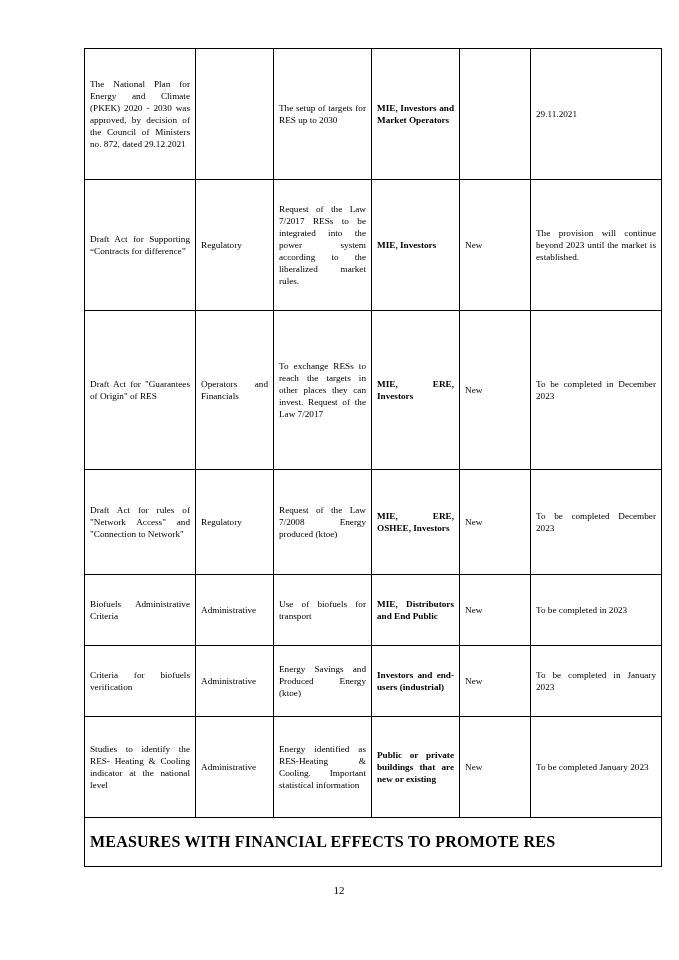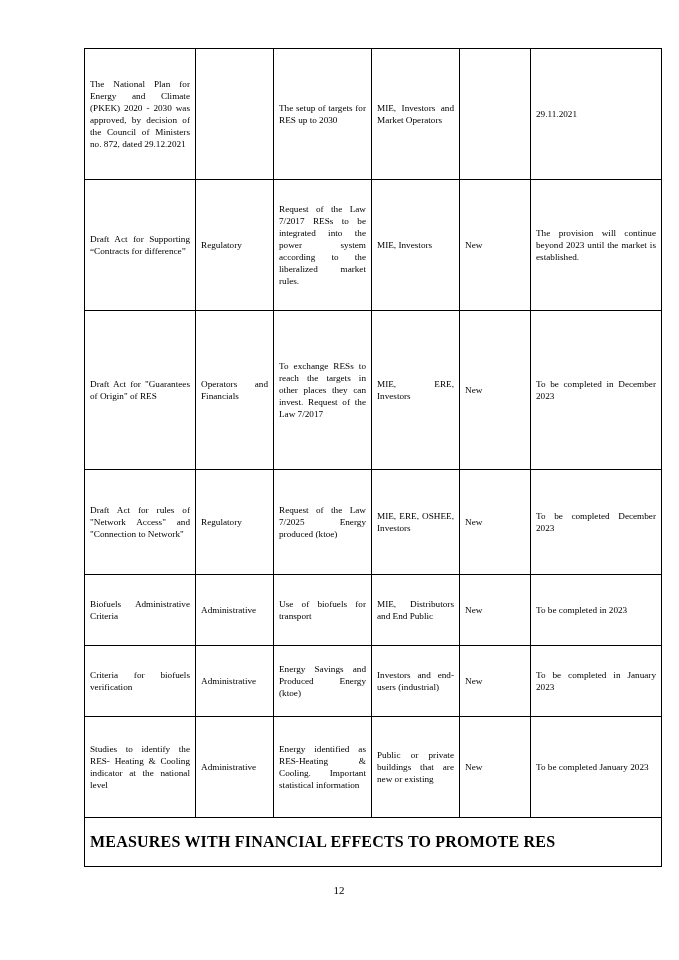--- a/index.html
+++ b/index.html
@@ -33,21 +33,21 @@
     padding: 4px 5px;
     vertical-align: middle;
     text-align: justify;
     text-justify: inter-word;
     word-wrap: break-word;
     hyphens: auto;
   }
   td.c0 { width: 100px; }
   td.c1 { width: 67px; }
   td.c2 { width: 87px; }
-  td.c3 { width: 77px; }
+  td.c3 { width: 77px; font-weight: bold; }
   td.c4 { width: 60px; }
   td.c5 { width: 120px; }
 
   td.center-text { text-align: left; }
   .row-r1 td { height: 122px; }
   .row-r2 td { height: 122px; }
   .row-r3 td { height: 150px; }
   .row-r4 td { height: 96px; }
   .row-r5 td { height: 62px; }
   .row-r6 td { height: 62px; }
@@ -103,21 +103,21 @@
         <td class="c1">Operators and Financials</td>
         <td class="c2">To exchange RESs to reach the targets in other places they can invest. Request of the Law 7/2017</td>
         <td class="c3 center-text">MIE, ERE, Investors</td>
         <td class="c4 center-text">New</td>
         <td class="c5">To be completed in December 2023</td>
       </tr>
 
       <tr class="row-r4">
         <td class="c0 center-text">Draft Act for rules of "Network Access" and "Connection to Network"</td>
         <td class="c1 center-text">Regulatory</td>
-        <td class="c2">Request of the Law 7/2025 Energy produced (ktoe)</td>
+        <td class="c2">Request of the Law 7/2008 Energy produced (ktoe)</td>
         <td class="c3 center-text">MIE, ERE, OSHEE, Investors</td>
         <td class="c4 center-text">New</td>
         <td class="c5">To be completed December 2023</td>
       </tr>
 
       <tr class="row-r5">
         <td class="c0 center-text">Biofuels Administrative Criteria</td>
         <td class="c1 center-text">Administrative</td>
         <td class="c2 center-text">Use of biofuels for transport</td>
         <td class="c3 center-text">MIE, Distributors and End Public</td>

